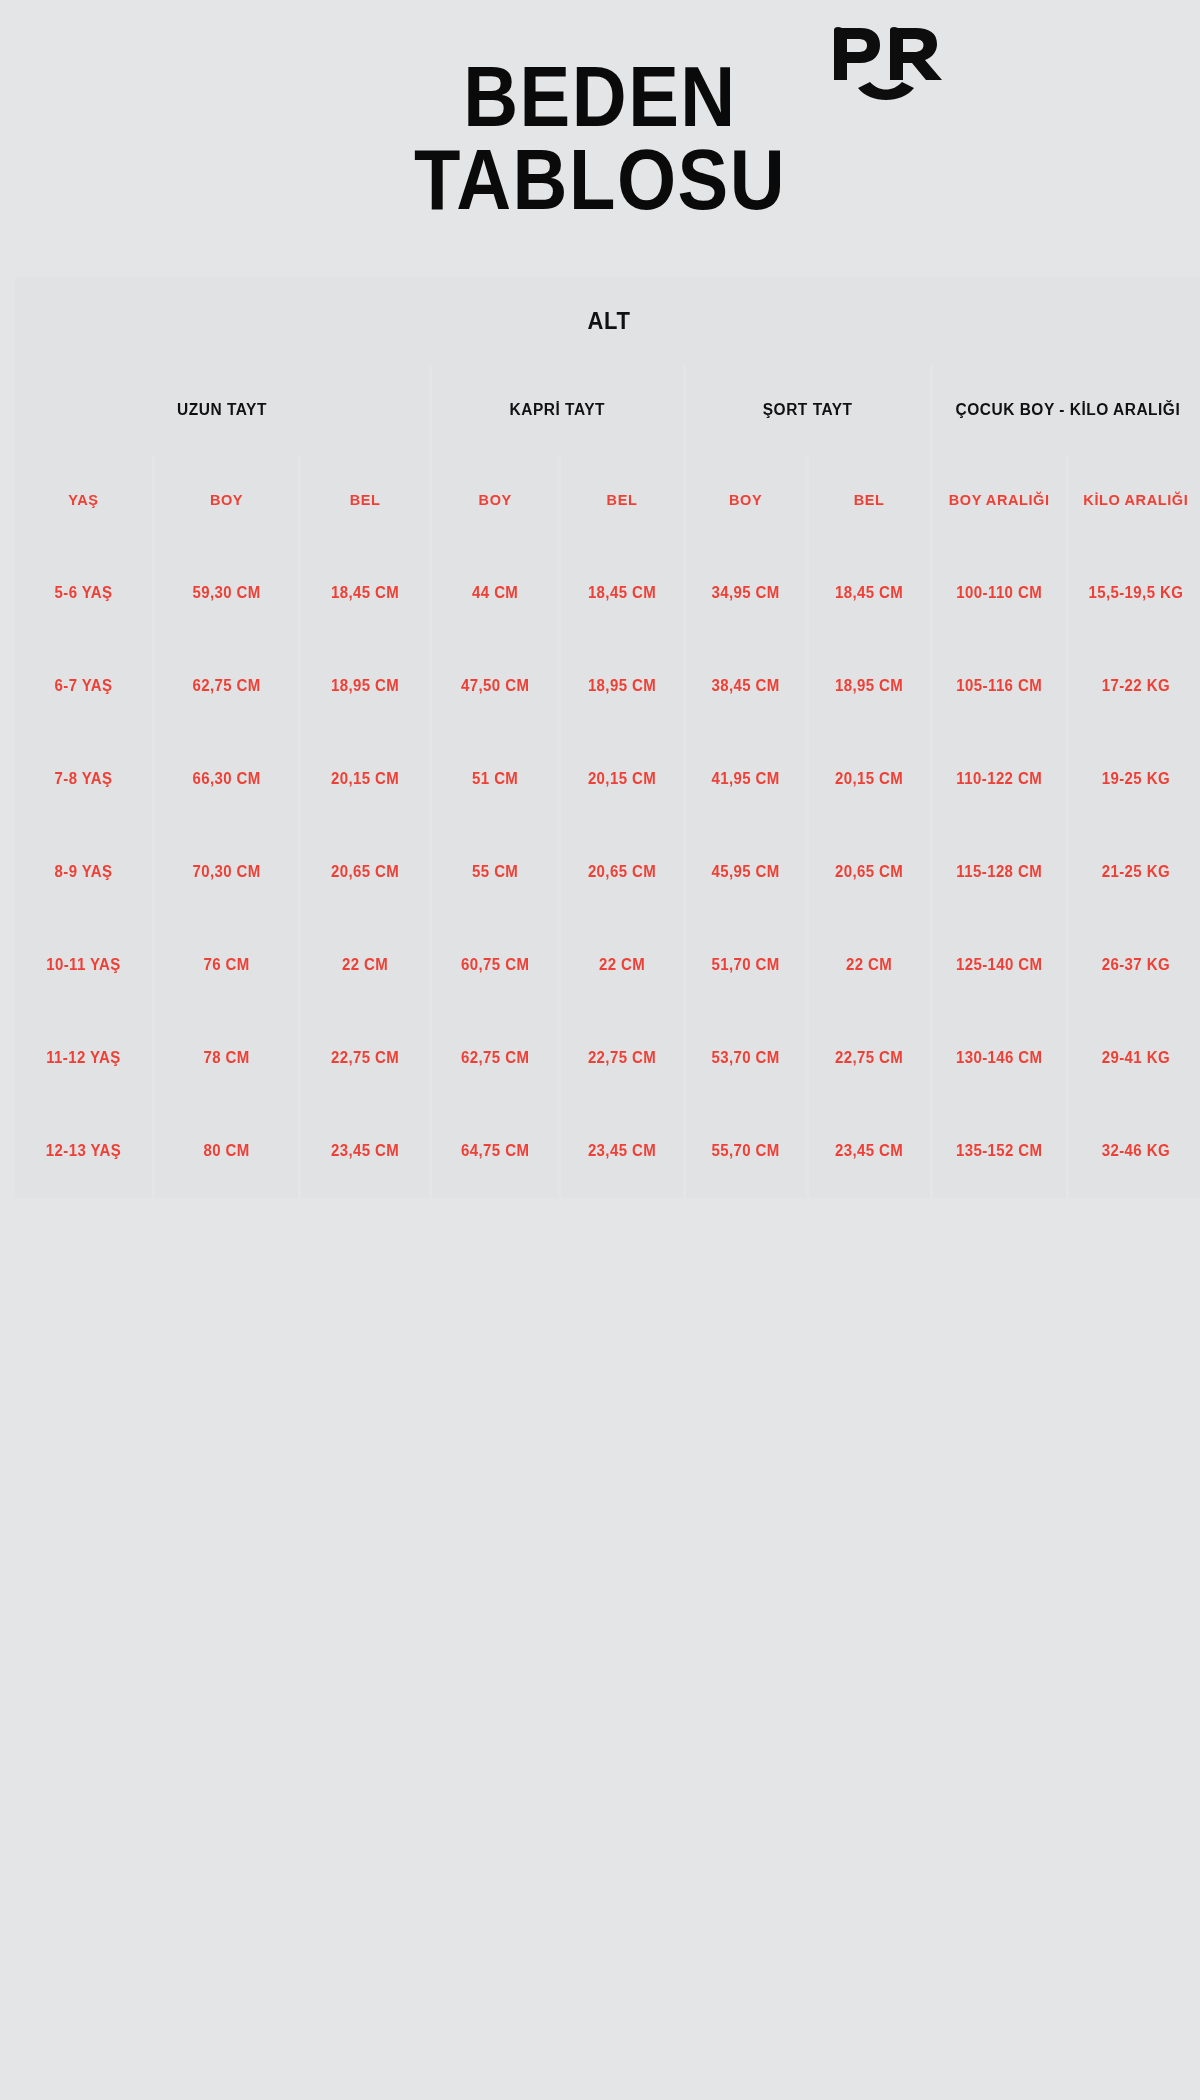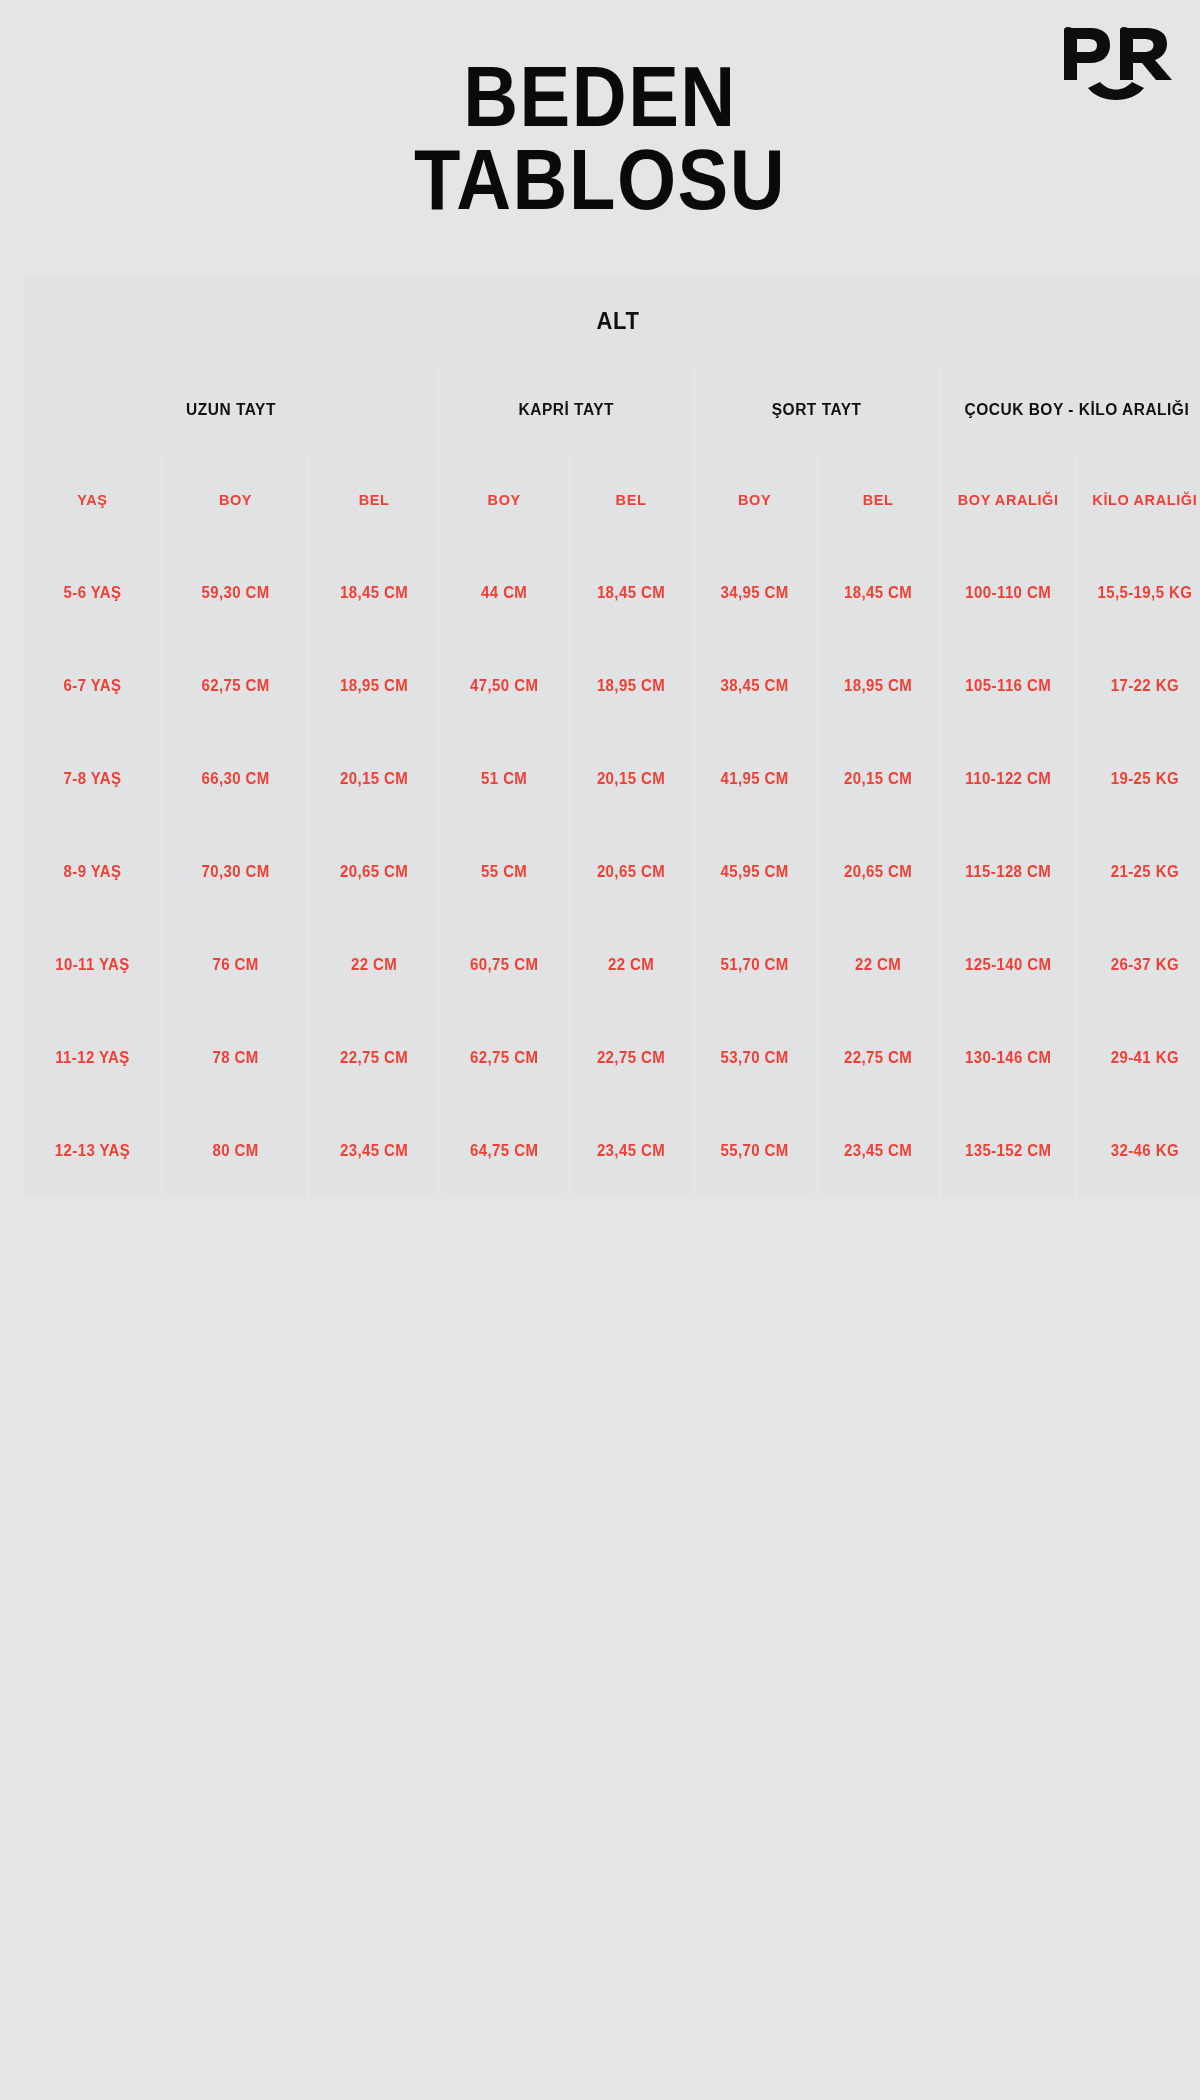--- a/index.html
+++ b/index.html
@@ -10,20 +10,21 @@
     font-family: "Liberation Sans", sans-serif;
     overflow: hidden;
   }
   .page {
     width: 1200px;
     height: 2100px;
     background: #e4e5e6;
     position: relative;
     display: flex;
     flex-direction: column;
+    align-items: center;
   }
 
   
   .header {
     position: relative;
     height: 277px;
     flex: 0 0 277px;
     background: #e4e5e6;
     display: flex;
     align-items: center;

